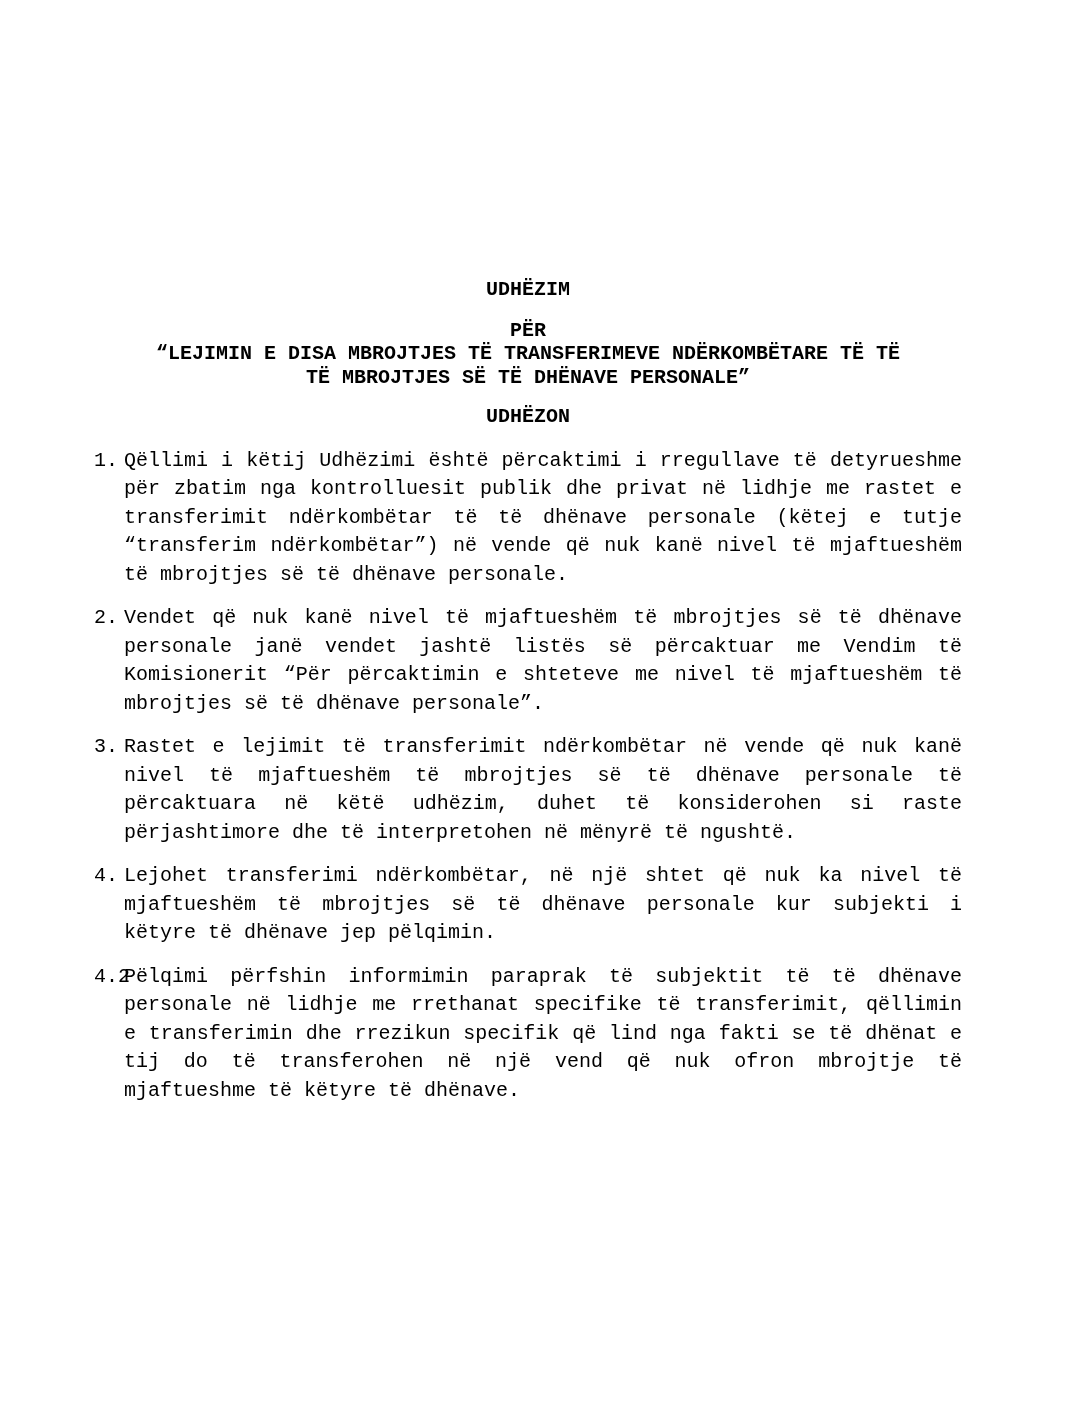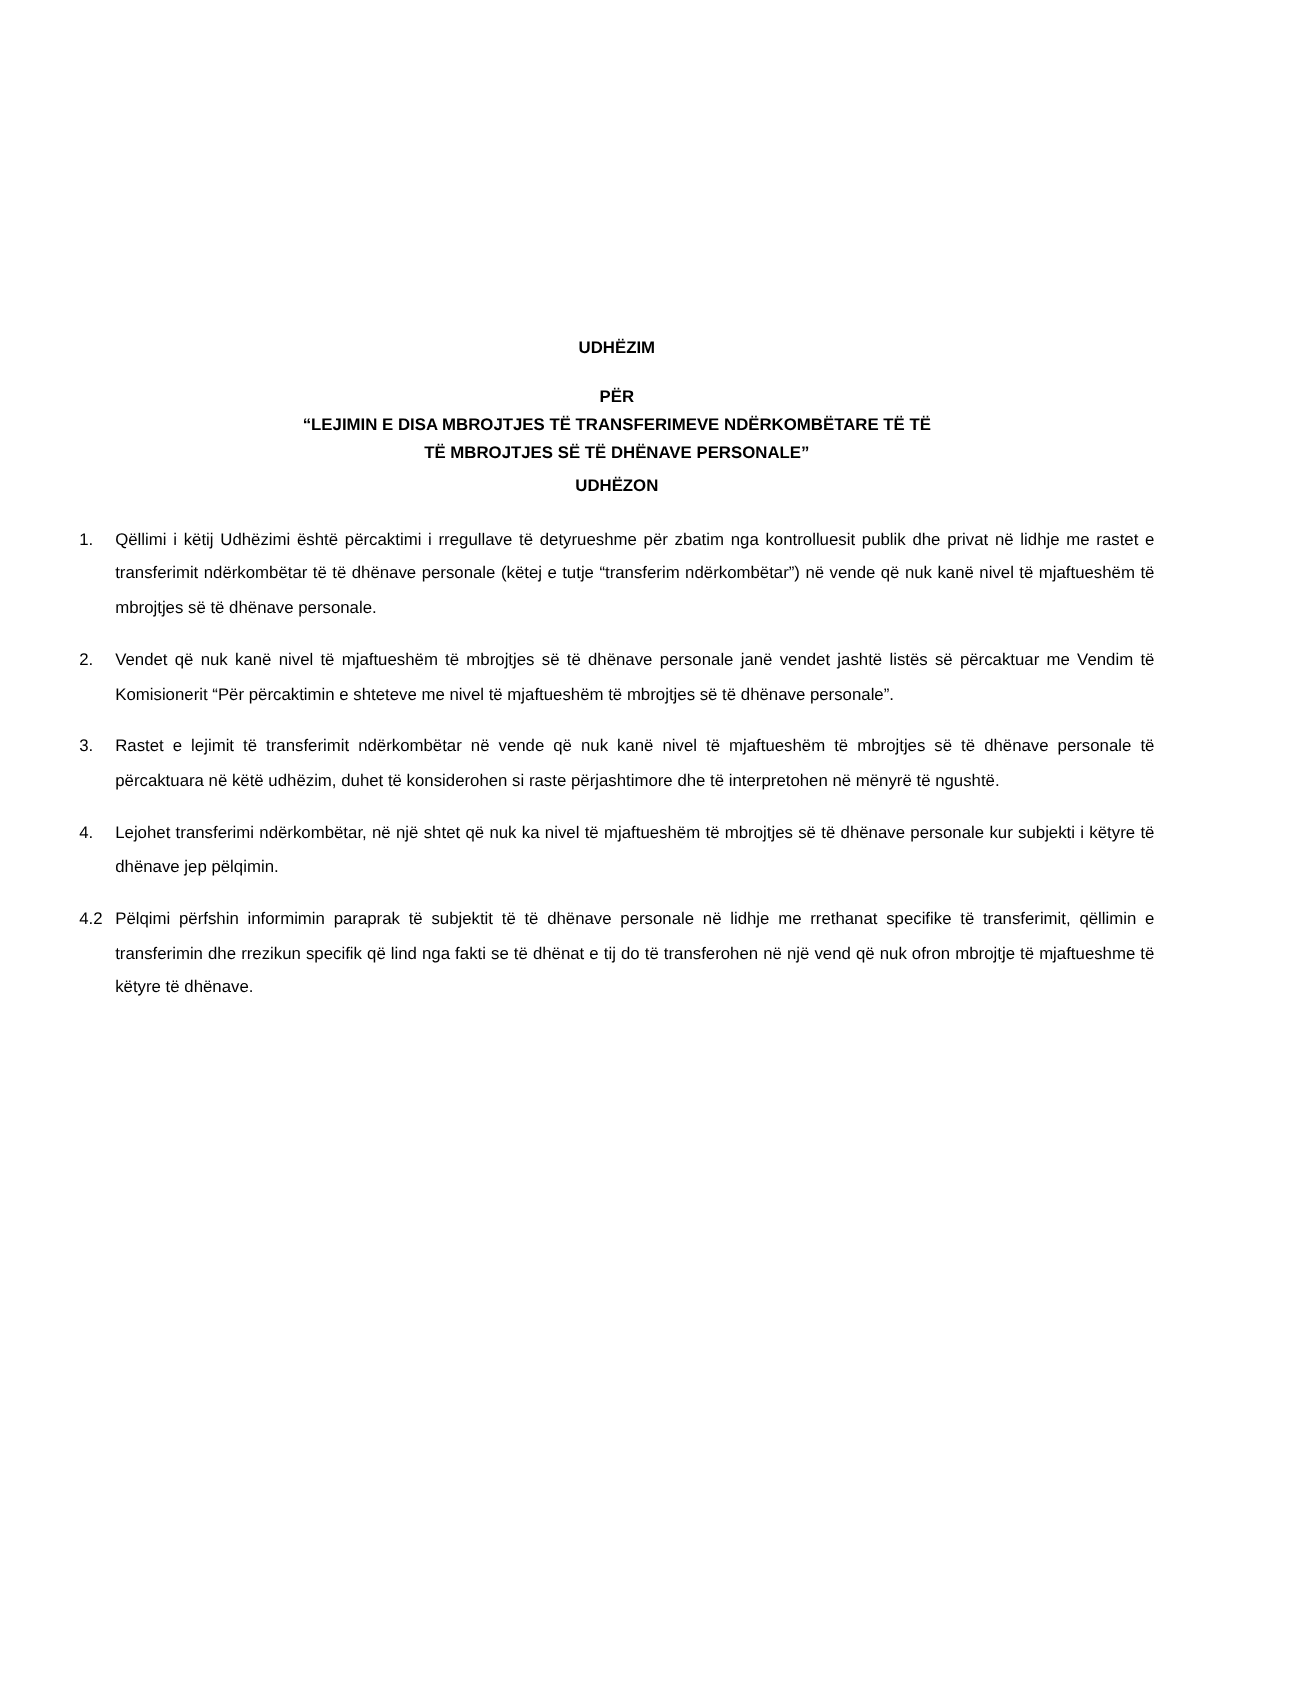--- a/index.html
+++ b/index.html
@@ -9,24 +9,24 @@
   }
   * { box-sizing: border-box; }
 
   .page {
     position: relative;
     width: 1088px;
     height: 1408px;
     margin: 0 auto;
     background: #ffffff;
     color: #000000;
-    font-family: Liberation Sans, sans-serif;
-    font-size: 14px;
+    font-family: Liberation Mono, monospace;
+    font-size: 20px;
     line-height: 28.5px;
-    padding: 278px 126px 0 66px;
+    padding: 278px 126px 0 94px;
     overflow: hidden;
   }
 
   .heading {
     font-weight: 700;
     text-align: center;
     line-height: 23.5px;
   }
 
   .doc-number {
@@ -38,21 +38,21 @@
     margin-top: 17px;
   }
 
   .preamble {
     margin: 19px 0 0;
     padding-left: 32px;
     text-align: justify;
   }
 
   .operative-heading {
-    margin-top: 4px;
+    margin-top: 16px;
   }
 
   .items {
     margin-top: 18px;
   }
 
   .item {
     margin: 0 0 15px;
     padding-left: 30px;
     text-indent: -30px;

